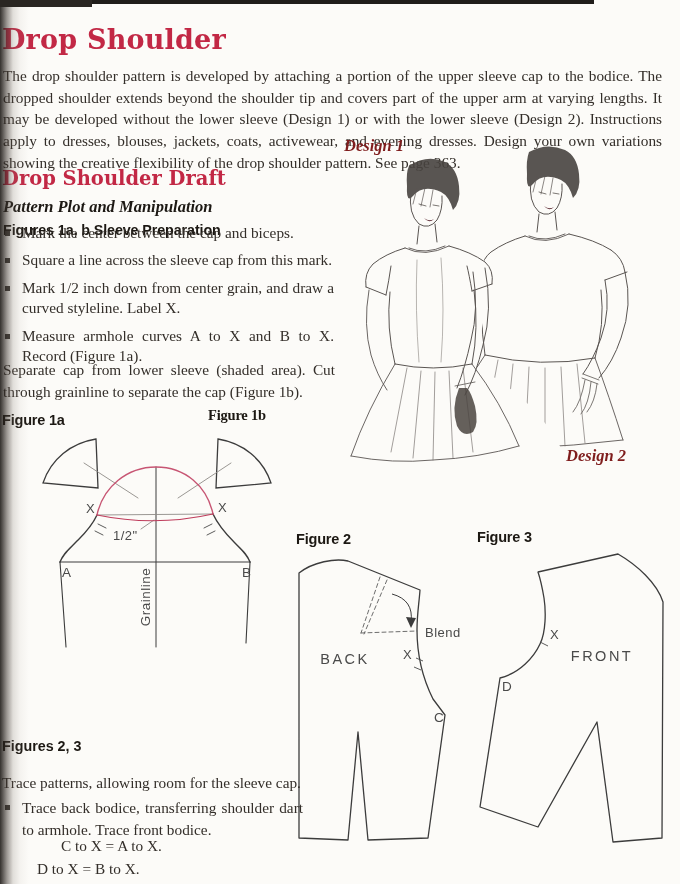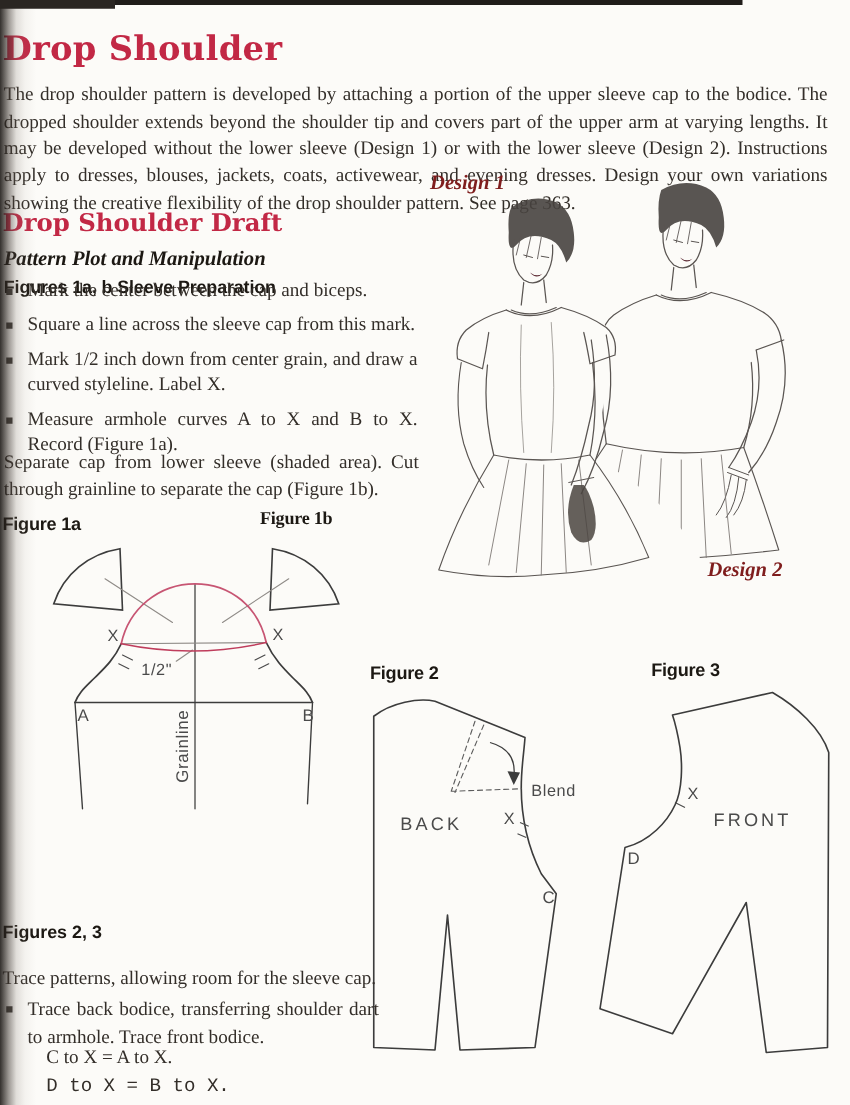--- a/index.html
+++ b/index.html
@@ -40,37 +40,37 @@
     position:relative; padding-left:18px; margin-bottom:6.5px;
     font-size:15.3px; line-height:20.8px; text-align:justify;
   }
   ul.steps li::before { content:""; position:absolute; left:1px; top:8px; width:5px; height:5px; background:#3d3a36; }
   .sep-note { position:absolute; left:3px; top:344px; width:332px; font-size:15.3px; line-height:21.5px; text-align:justify; }
   .figlabel { position:absolute; font-family:"Liberation Sans", sans-serif; font-weight:bold;
               font-size:14.5px; color:#1c1813; letter-spacing:-0.2px; }
   .fig1a { left:2px;  top:412px; }
   .fig1b { left:208px; top:407px;font-family:Liberation Serif, serif; }
   .fig2  { left:296px; top:531px; }
-  .fig3  { left:477px; top:529px;margin-left:44px; }
+  .fig3  { left:477px; top:529px; }
   svg { position:absolute; overflow:visible; }
   .svg-sleeve { left:10px;  top:425px; }
   .svg-models { left:333px; top:140px; }
   .svg-back   { left:288px; top:548px; }
   .svg-front  { left:472px; top:545px; }
   .diagram-text { font-family:"Liberation Sans", sans-serif; fill:#4a4a4a; letter-spacing:0.5px; }
   .piece-text   { font-family:"Liberation Sans", sans-serif; fill:#4a4a4a; letter-spacing:2.5px; }
   .bottom-h { position:absolute; left:2px; top:738px; font-family:"Liberation Sans", sans-serif;
               font-size:14.3px; font-weight:bold; color:#1c1813; }
   .bottom-p { position:absolute; left:2px; top:757px; width:300px; font-size:15.3px; line-height:21.5px; text-align:justify; }
   .bottom-li { position:absolute; left:3px; top:797px; width:300px; padding-left:19px;
                font-size:15.3px; line-height:21.5px; text-align:justify; box-sizing:border-box; }
   .bottom-li::before { content:""; position:absolute; left:2px; top:8px; width:5px; height:5px; background:#3d3a36; }
   .eq { position:absolute; left:37px; font-size:15.3px; }
-  .eq1 { top:837px; }
-  .eq2 { top:860px;font-family:Liberation Mono, monospace; }
+  .eq1 { top:837px;margin-left:24px; }
+  .eq2 { top:860px; }
 </style>
 </head>
 <body>
 
 <div class="page">
 
   <div class="scan-top"></div>
   <div class="scan-top2"></div>
 
   <h1 class="h1">Drop Shoulder</h1>

